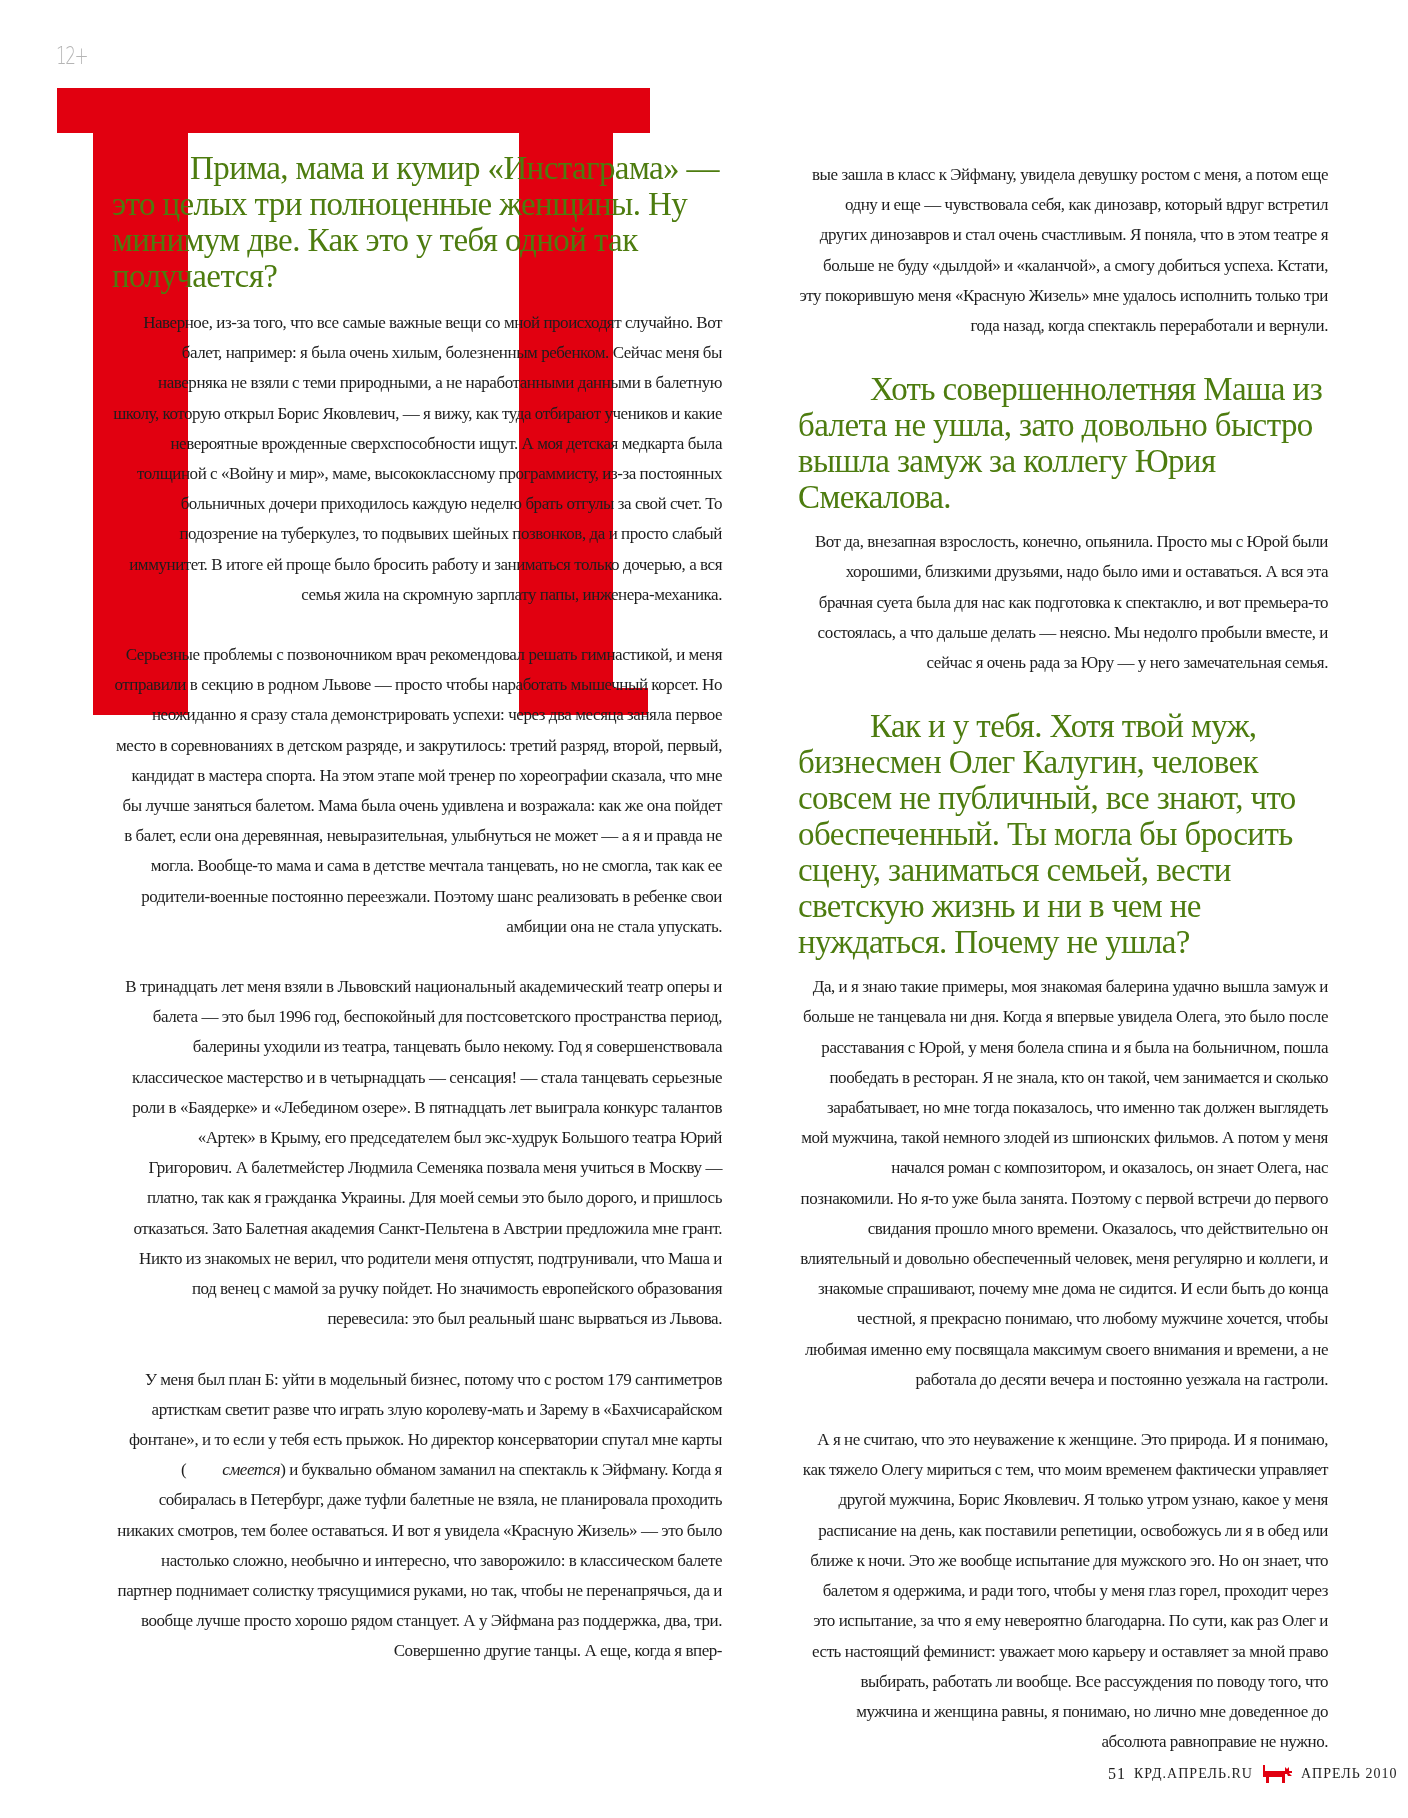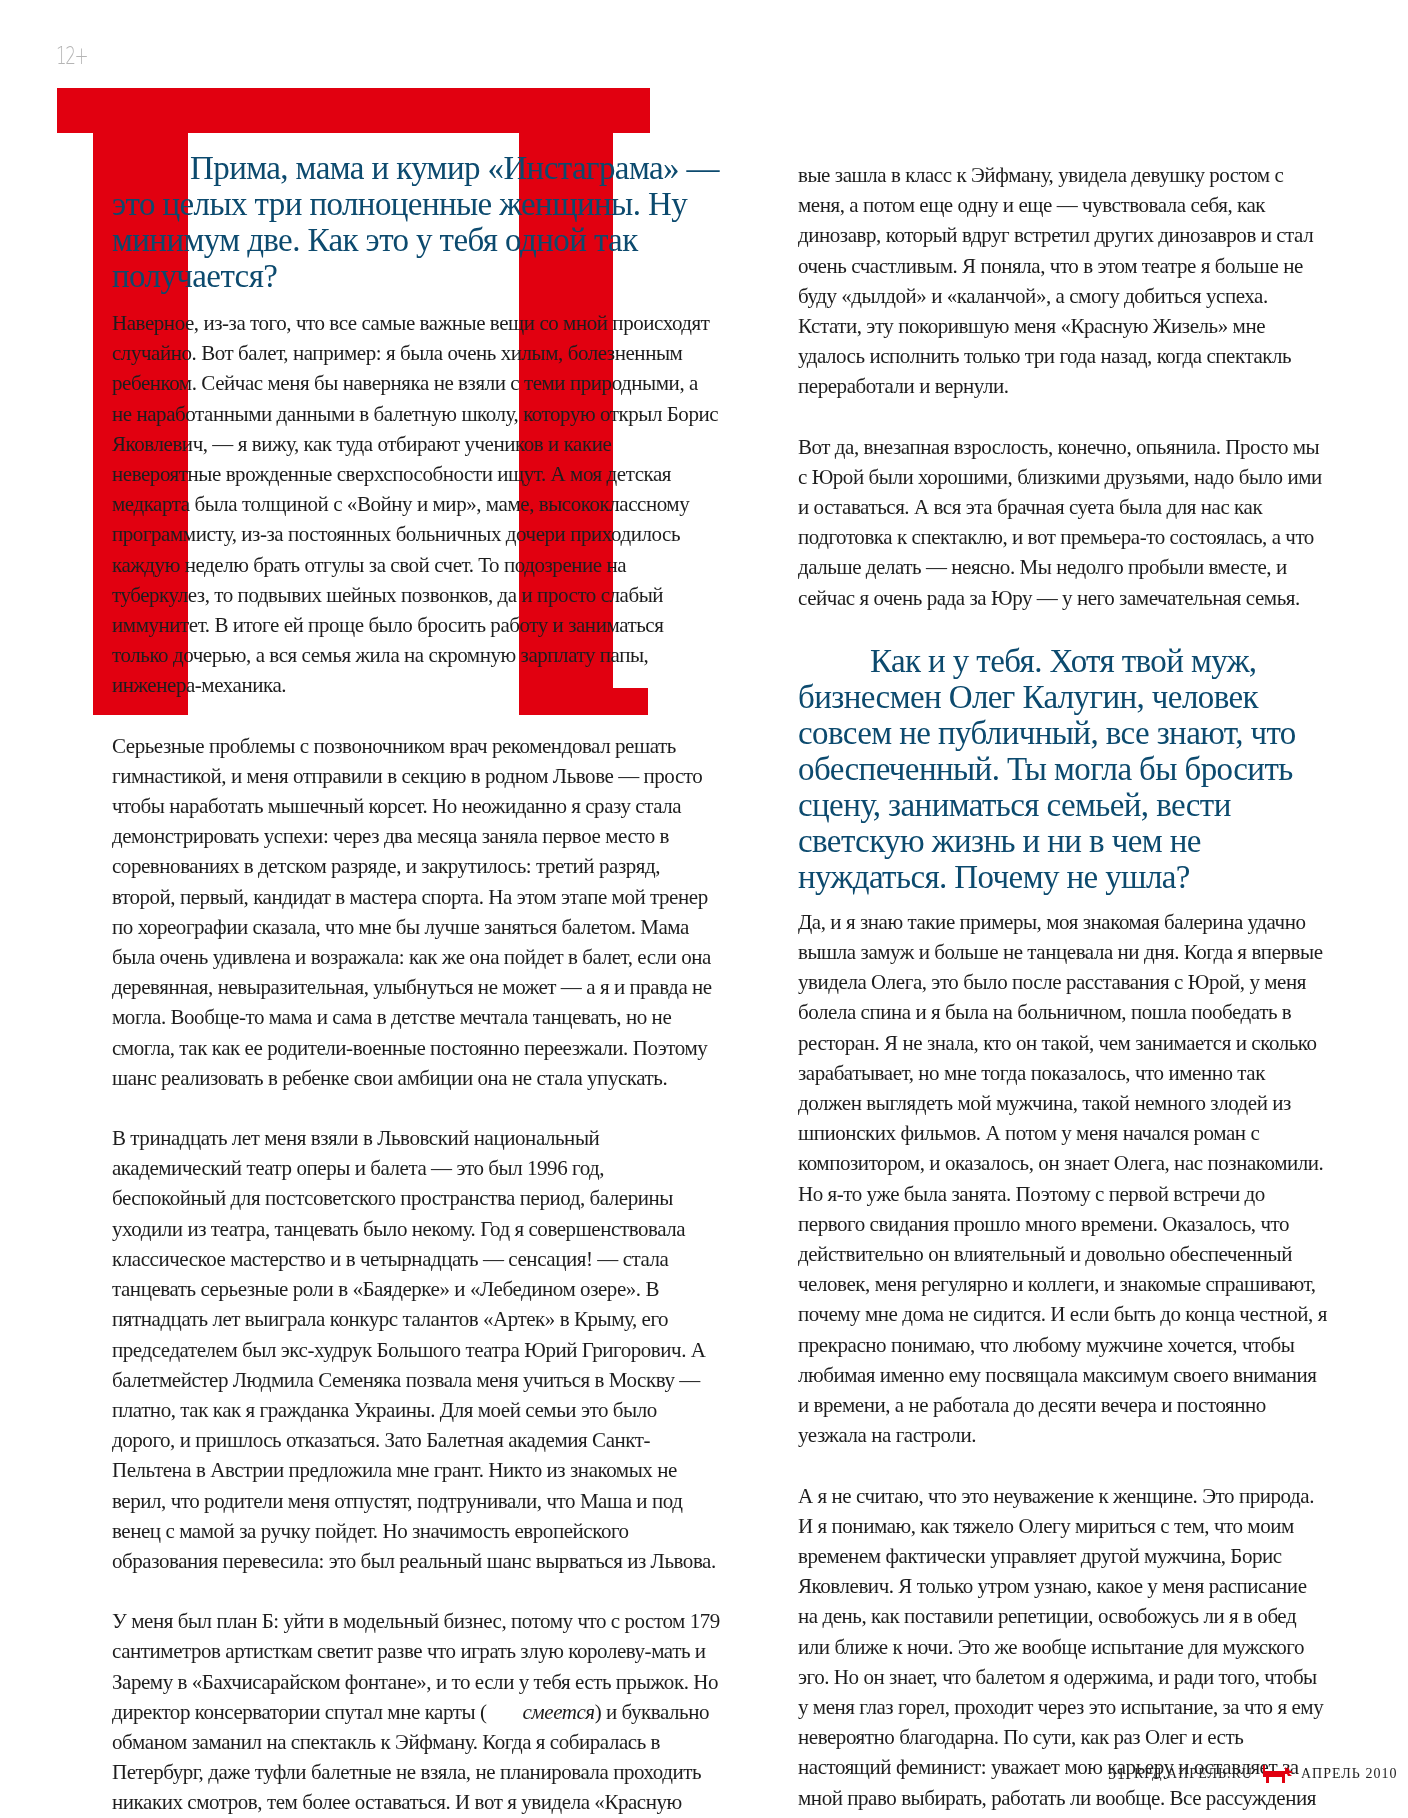--- a/index.html
+++ b/index.html
@@ -6,22 +6,22 @@
   body { width: 1408px; height: 1818px; position: relative; overflow: hidden; font-family: "Liberation Serif", "DejaVu Serif", serif; color: #1a1a1a; }
   .age { position: absolute; left: 56px; top: 42px; font-family: "DejaVu Sans", sans-serif; font-size: 24px; font-weight: 200; color: #b5b5b5; letter-spacing: -2px; transform: scaleX(0.7); transform-origin: left top; }
   .drop { position: absolute; background: #e10010; z-index: 0; }
   .drop.bar { left: 57px; top: 88px; width: 593px; height: 45px; }
   .drop.legL { left: 93px; top: 133px; width: 95px; height: 582px; }
   .drop.legR { left: 519px; top: 133px; width: 94px; height: 582px; }
   .drop.foot { left: 613px; top: 688px; width: 35px; height: 27px; }
   .col { position: absolute; z-index: 1; }
   .col.left { left: 112px; top: 150px; width: 610px; }
   .col.right { left: 798px; top: 160px; width: 530px; }
-  .q { font-size: 33px; line-height: 36px; margin: 0 0 14px 0; letter-spacing: -0.6px; text-indent: 78px; font-weight: normal; color: #0c4a6e; }
-  .p { font-size: 21px; line-height: 30.2px; margin: 0 0 30px 0; letter-spacing: -0.45px; text-align: left; color: #1d1d1d; }
+  .q { font-size: 33px; line-height: 36px; margin: 0 0 14px 0; letter-spacing: -0.6px; text-indent: 78px; font-weight: normal; color: #4d7c0f; }
+  .p { font-size: 17px; line-height: 30.2px; margin: 0 0 30px 0; letter-spacing: -0.45px; text-align: right; color: #1d1d1d; }
   .p em { font-style: italic; margin-left: 36px; }
   .right .q { text-indent: 72px; margin-bottom: 12px; }
   .footer { position: absolute; left: 1108px; top: 1763px; display: flex; align-items: center; gap: 8px; font-family: "Liberation Serif", serif; font-size: 14px; letter-spacing: 1px; color: #222; z-index: 1; }
   .footer .pg { font-size: 16px; }
   .footer .dog { width: 32px; height: 22px; }
 </style>
 </head>
 <body>
 
 <div class="age">12+</div>
@@ -36,20 +36,21 @@
 <div class="col left">
   <h2 class="q">Прима, мама и кумир «Инстаграма» — это целых три полноценные женщины. Ну минимум две. Как это у тебя одной так получается?</h2>
   <p class="p">Наверное, из-за того, что все самые важные вещи со мной происходят случайно. Вот балет, например: я была очень хилым, болезненным ребенком. Сейчас меня бы наверняка не взяли с теми природными, а не наработанными данными в балетную школу, которую открыл Борис Яковлевич, — я вижу, как туда отбирают учеников и какие невероятные врожденные сверхспособности ищут. А моя детская медкарта была толщиной с «Войну и мир», маме, высококлассному программисту, из-за постоянных больничных дочери приходилось каждую неделю брать отгулы за свой счет. То подозрение на туберкулез, то подвывих шейных позвонков, да и просто слабый иммунитет. В итоге ей проще было бросить работу и заниматься только дочерью, а вся семья жила на скромную зарплату папы, инженера-механика.</p>
   <p class="p">Серьезные проблемы с позвоночником врач рекомендовал решать гимнастикой, и меня отправили в секцию в родном Львове — просто чтобы наработать мышечный корсет. Но неожиданно я сразу стала демонстрировать успехи: через два месяца заняла первое место в соревнованиях в детском разряде, и закрутилось: третий разряд, второй, первый, кандидат в мастера спорта. На этом этапе мой тренер по хореографии сказала, что мне бы лучше заняться балетом. Мама была очень удивлена и возражала: как же она пойдет в балет, если она деревянная, невыразительная, улыбнуться не может — а я и правда не могла. Вообще-то мама и сама в детстве мечтала танцевать, но не смогла, так как ее родители-военные постоянно переезжали. Поэтому шанс реализовать в ребенке свои амбиции она не стала упускать.</p>
   <p class="p">В тринадцать лет меня взяли в Львовский национальный академический театр оперы и балета — это был 1996 год, беспокойный для постсоветского пространства период, балерины уходили из театра, танцевать было некому. Год я совершенствовала классическое мастерство и в четырнадцать — сенсация! — стала танцевать серьезные роли в «Баядерке» и «Лебедином озере». В пятнадцать лет выиграла конкурс талантов «Артек» в Крыму, его председателем был экс-худрук Большого театра Юрий Григорович. А балетмейстер Людмила Семеняка позвала меня учиться в Москву — платно, так как я гражданка Украины. Для моей семьи это было дорого, и пришлось отказаться. Зато Балетная академия Санкт-Пельтена в Австрии предложила мне грант. Никто из знакомых не верил, что родители меня отпустят, подтрунивали, что Маша и под венец с мамой за ручку пойдет. Но значимость европейского образования перевесила: это был реальный шанс вырваться из Львова.</p>
   <p class="p"><span>У меня был план Б: уйти в модельный бизнес, потому что с ростом 179 сантиметров артисткам светит разве что играть злую королеву-мать и Зарему в «Бахчисарайском фонтане», и то если у тебя есть прыжок. Но директор консерватории спутал мне карты (</span><em>смеется</em><span>) и буквально обманом заманил на спектакль к Эйфману. Когда я собиралась в Петербург, даже туфли балетные не взяла, не планировала проходить никаких смотров, тем более оставаться. И вот я увидела «Красную Жизель» — это было настолько сложно, необычно и интересно, что заворожило: в классическом балете партнер поднимает солистку трясущимися руками, но так, чтобы не перенапрячься, да и вообще лучше просто хорошо рядом станцует. А у Эйфмана раз поддержка, два, три. Совершенно другие танцы. А еще, когда я впер-</span></p>
 </div>
 
 <div class="col right">
   <p class="p">вые зашла в класс к Эйфману, увидела девушку ростом с меня, а потом еще одну и еще — чувствовала себя, как динозавр, который вдруг встретил других динозавров и стал очень счастливым. Я поняла, что в этом театре я больше не буду «дылдой» и «каланчой», а смогу добиться успеха. Кстати, эту покорившую меня «Красную Жизель» мне удалось исполнить только три года назад, когда спектакль переработали и вернули.</p>
+  <h2 class="q">Хоть совершеннолетняя Маша из балета не ушла, зато довольно быстро вышла замуж за коллегу Юрия Смекалова.</h2>
   <p class="p">Вот да, внезапная взрослость, конечно, опьянила. Просто мы с Юрой были хорошими, близкими друзьями, надо было ими и оставаться. А вся эта брачная суета была для нас как подготовка к спектаклю, и вот премьера-то состоялась, а что дальше делать — неясно. Мы недолго пробыли вместе, и сейчас я очень рада за Юру — у него замечательная семья.</p>
   <h2 class="q">Как и у тебя. Хотя твой муж, бизнесмен Олег Калугин, человек совсем не публичный, все знают, что обеспеченный. Ты могла бы бросить сцену, заниматься семьей, вести светскую жизнь и ни в чем не нуждаться. Почему не ушла?</h2>
   <p class="p">Да, и я знаю такие примеры, моя знакомая балерина удачно вышла замуж и больше не танцевала ни дня. Когда я впервые увидела Олега, это было после расставания с Юрой, у меня болела спина и я была на больничном, пошла пообедать в ресторан. Я не знала, кто он такой, чем занимается и сколько зарабатывает, но мне тогда показалось, что именно так должен выглядеть мой мужчина, такой немного злодей из шпионских фильмов. А потом у меня начался роман с композитором, и оказалось, он знает Олега, нас познакомили. Но я-то уже была занята. Поэтому с первой встречи до первого свидания прошло много времени. Оказалось, что действительно он влиятельный и довольно обеспеченный человек, меня регулярно и коллеги, и знакомые спрашивают, почему мне дома не сидится. И если быть до конца честной, я прекрасно понимаю, что любому мужчине хочется, чтобы любимая именно ему посвящала максимум своего внимания и времени, а не работала до десяти вечера и постоянно уезжала на гастроли.</p>
   <p class="p">А я не считаю, что это неуважение к женщине. Это природа. И я понимаю, как тяжело Олегу мириться с тем, что моим временем фактически управляет другой мужчина, Борис Яковлевич. Я только утром узнаю, какое у меня расписание на день, как поставили репетиции, освобожусь ли я в обед или ближе к ночи. Это же вообще испытание для мужского эго. Но он знает, что балетом я одержима, и ради того, чтобы у меня глаз горел, проходит через это испытание, за что я ему невероятно благодарна. По сути, как раз Олег и есть настоящий феминист: уважает мою карьеру и оставляет за мной право выбирать, работать ли вообще. Все рассуждения по поводу того, что мужчина и женщина равны, я понимаю, но лично мне доведенное до абсолюта равноправие не нужно.</p>
 </div>
 
 <div class="footer">
   <span class="pg">51</span>
   <span>КРД.АПРЕЛЬ.RU</span>
   <svg class="dog" viewBox="0 0 32 22">

